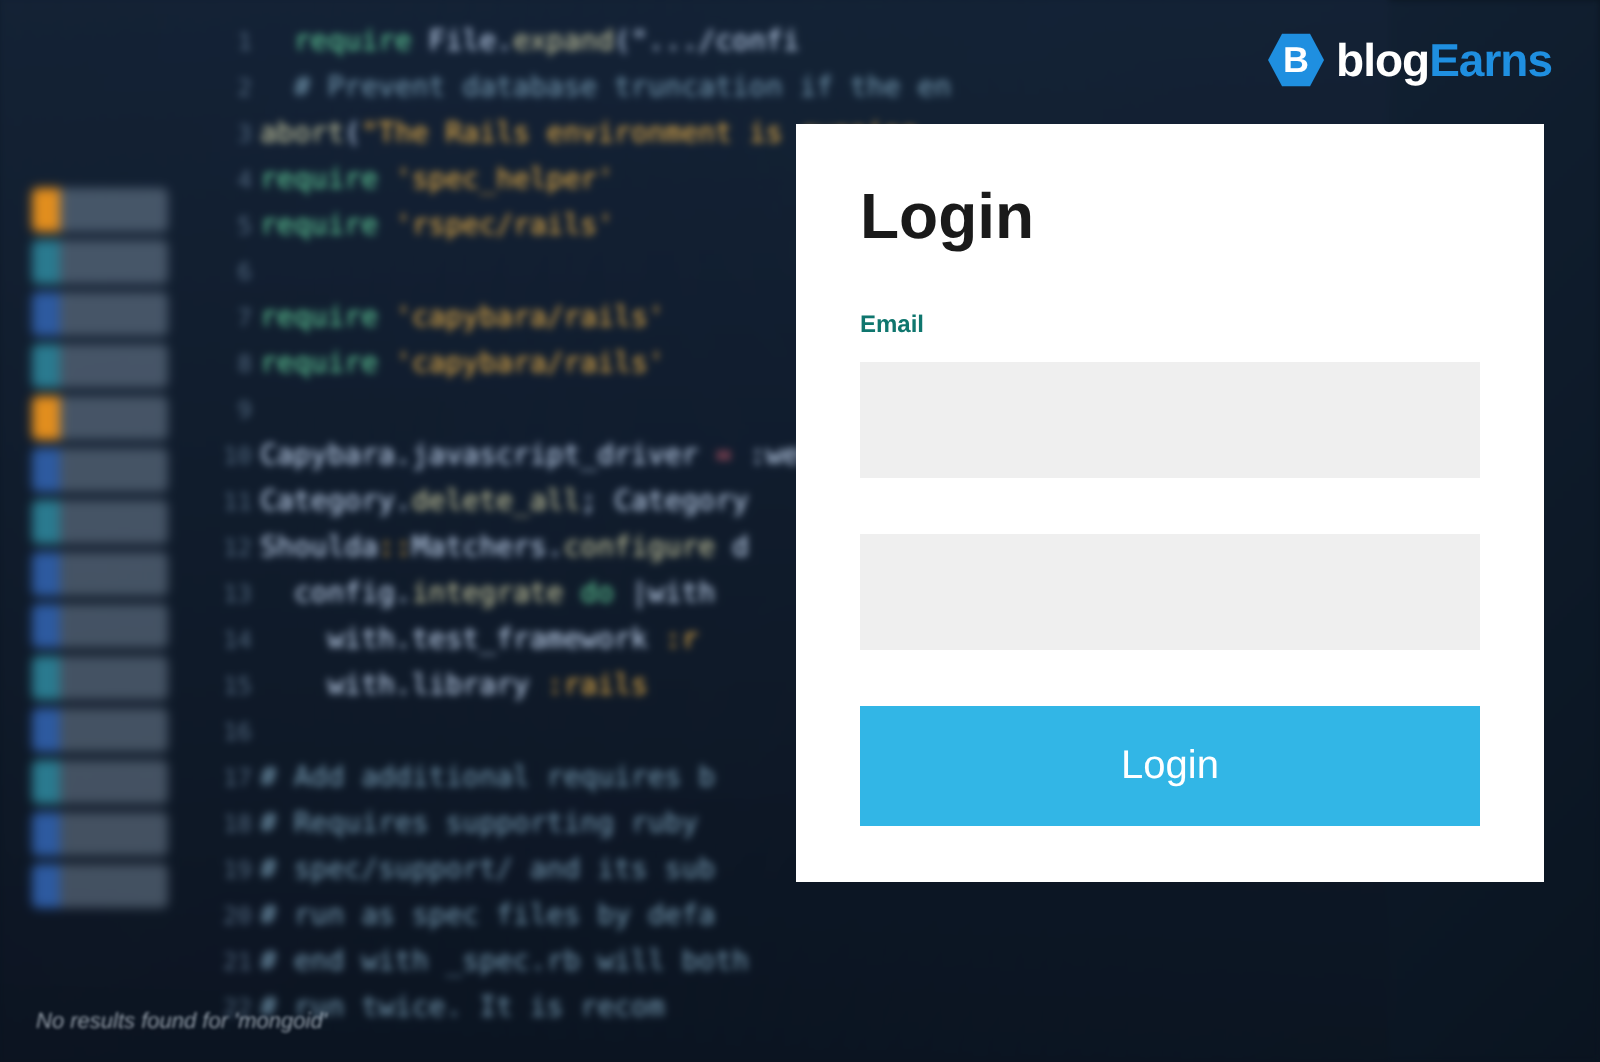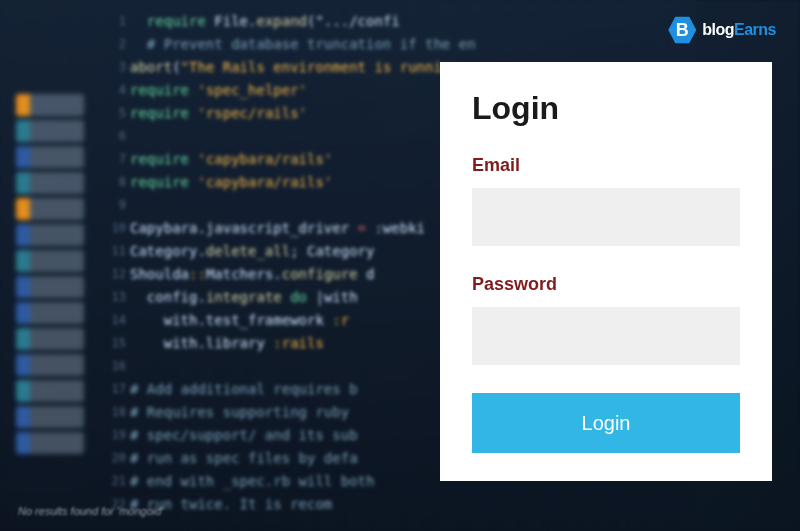--- a/index.html
+++ b/index.html
@@ -89,44 +89,44 @@
       clip-path: polygon(25% 3%,75% 3%,100% 50%,75% 97%,25% 97%,0 50%);
       color: #fff;
       display: flex;
       align-items: center;
       justify-content: center;
       font-weight: 800;
       font-size: 18px;
       font-family: Arial, sans-serif;
     }
     .brand-text {
-      font-size: 16px;
+      font-size: 23px;
       font-weight: 700;
       letter-spacing: -0.5px;
     }
     .brand-text .p1 { color: #ffffff; }
     .brand-text .p2 { color: #1f8fe0; }
     .login-card {
       position: absolute;
       right: 28px;
       top: 62px;
-      width: 332px;
+      width: 374px;
       background: #ffffff;
       padding: 28px 32px 28px;
     }
     .login-title {
       font-size: 32px;
       font-weight: 800;
       color: #1a1a1a;
       margin-bottom: 28px;
     }
     .field-label {
-      font-size: 18px;
+      font-size: 12px;
       font-weight: 700;
-      color: #7f1d1d;
+      color: #0f766e;
       margin-bottom: 12px;
     }
     .field-input {
       width: 100%;
       height: 58px;
       background: #efefef;
       border: none;
       padding: 0 14px;
       font-size: 16px;
       margin-bottom: 28px;
@@ -230,19 +230,18 @@
     <span class="p1">blog</span><span class="p2">Earns</span>
   </div>
 </div>
 
 <div class="login-card">
   <div class="login-title">Login</div>
 
   <div class="field-label">Email</div>
   <input class="field-input" type="text" value="" style="">
 
-  <div class="field-label">Password</div>
   <input class="field-input" type="password" value="" style="">
 
   <button class="login-btn">Login</button>
 </div>
 
 <div class="footer-note">No results found for 'mongoid'</div>
 
 </body></html>

